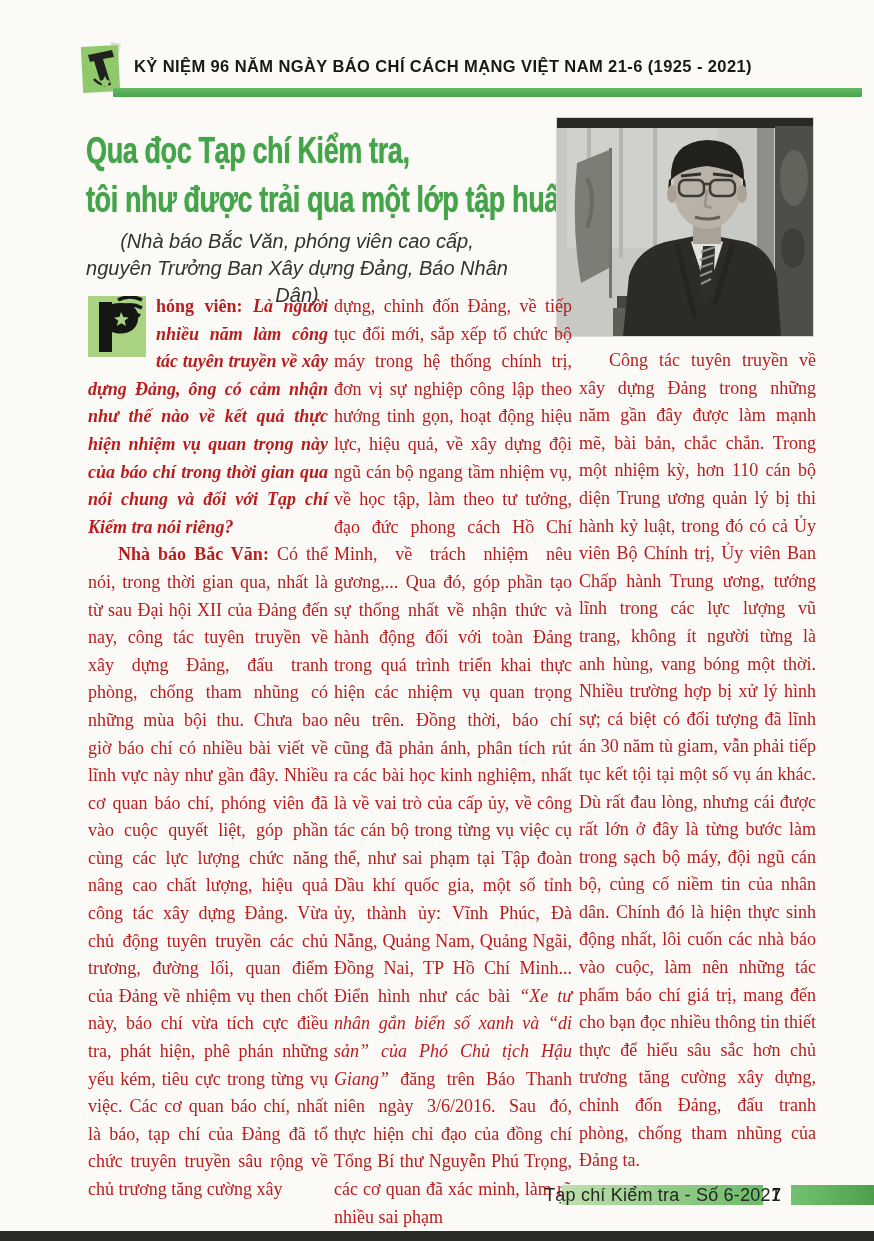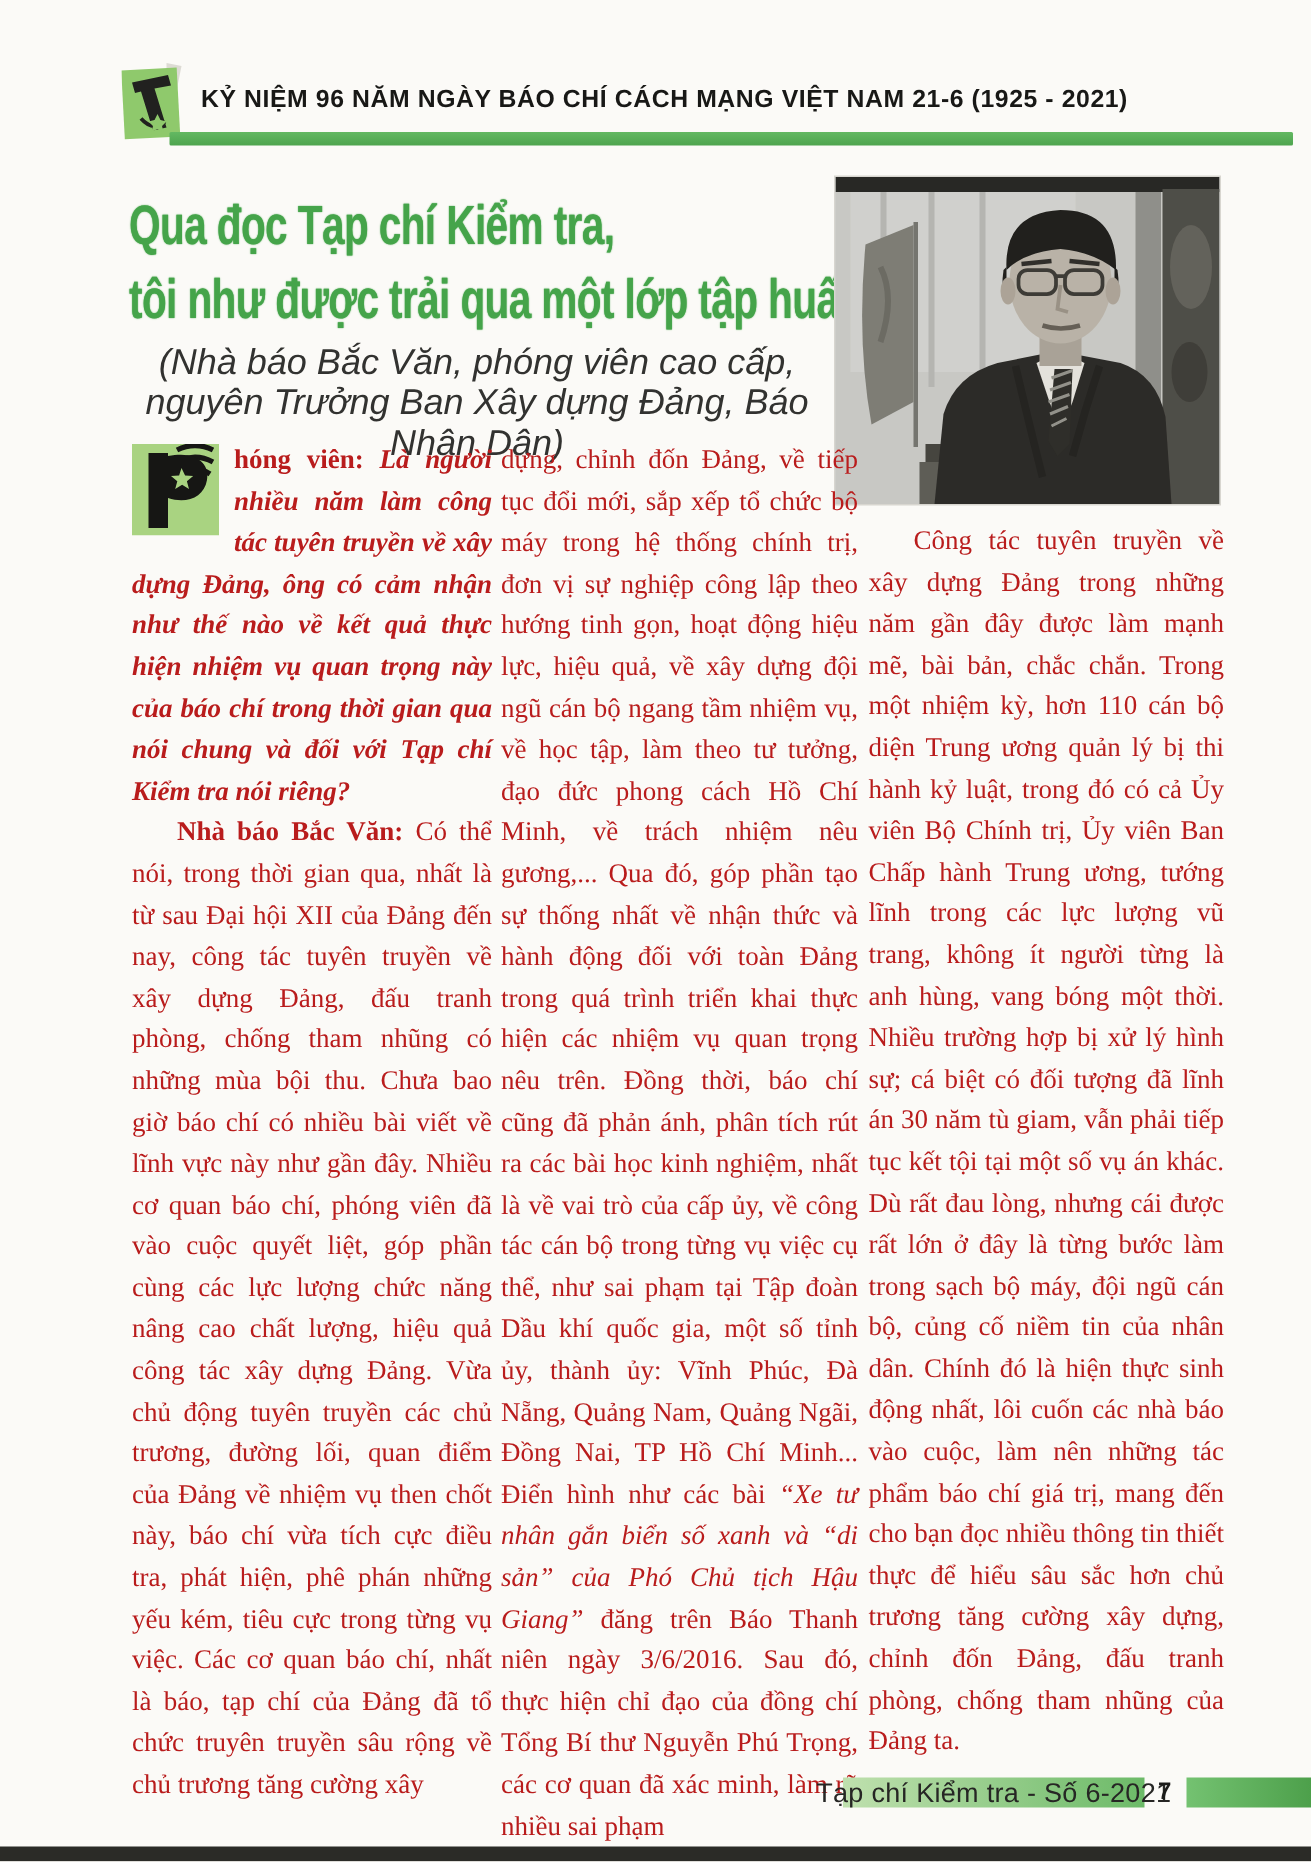--- a/index.html
+++ b/index.html
@@ -13,23 +13,23 @@
     font-size:16.5px;letter-spacing:.4px;color:#181816;white-space:nowrap;}
   .header-rule{position:absolute;left:113px;top:88px;width:749px;height:9px;
     background:linear-gradient(180deg,#63b862,#4ea44e);border-radius:1px;}
 
   
   .title{position:absolute;left:86px;top:126px;margin:0;
     font-family:"Liberation Sans","DejaVu Sans",sans-serif;font-weight:bold;
     font-size:33px;line-height:44px;letter-spacing:-.5px;color:#45a44a;
     transform:scale(.82,1.12);transform-origin:left top;white-space:nowrap;
     text-shadow:0 0 1px #45a44a;}
-  .byline{position:absolute;left:92px;top:228px;width:452px;text-align:center;
+  .byline{position:absolute;left:71px;top:228px;width:452px;text-align:center;
     font-family:"Liberation Sans","DejaVu Sans",sans-serif;font-style:italic;
-    font-size:24px;line-height:27px;color:#323230;}
+    font-size:20px;line-height:27px;color:#323230;}
 
   
   .photo{position:absolute;left:557px;top:118px;width:256px;height:218px;margin:0;
     background:#c9c9c7;box-shadow:0 0 0 1px #d8d6d0;}
   .photo svg{display:block;}
 
   
   .col{position:absolute;top:293px;width:240px;text-align:justify;
     font-size:18px;line-height:27.6px;color:#b91c1c;}
   .col p{margin:0;}

